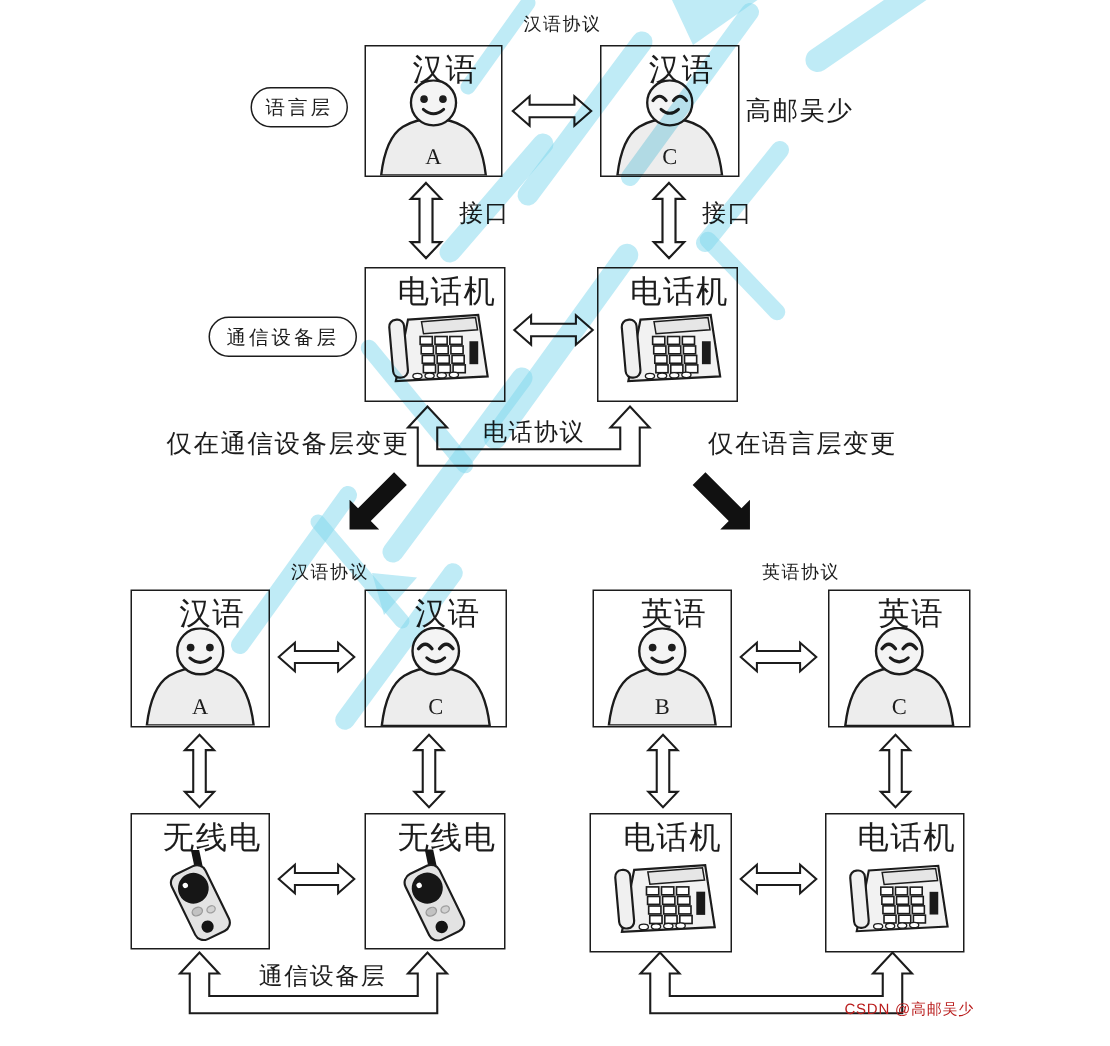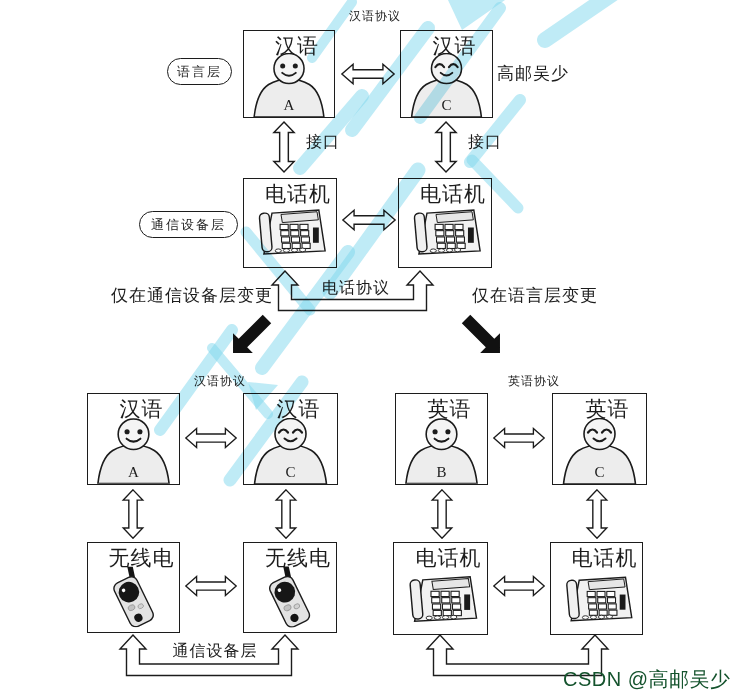--- a/index.html
+++ b/index.html
@@ -12,21 +12,21 @@
   .dev-svg{position:absolute;left:50%;transform:translateX(-50%);bottom:2px;width:92%;height:66px}
   .letter{position:absolute;bottom:3px;left:0;right:0;text-align:center;font-size:15px}
   .note{position:absolute;font-size:17px;white-space:nowrap;letter-spacing:1px}
   .title{position:absolute;font-size:12px;white-space:nowrap;text-align:center;letter-spacing:1px}
   .proto-label{position:absolute;font-size:16px;white-space:nowrap;text-align:center;letter-spacing:1px}
   .oval{position:absolute;border:1.6px solid #1c1c1c;border-radius:14px;background:#fff;
         display:flex;align-items:center;justify-content:center;letter-spacing:2px;font-size:13px;white-space:nowrap}
   .svg-abs{position:absolute}
   svg{overflow:visible;display:block}
   #wm{position:absolute;left:0;top:0;width:740px;height:697px;pointer-events:none;mix-blend-mode:multiply}
-  .csdn{position:absolute;font-family:"Liberation Sans","DejaVu Sans",sans-serif;font-size:20px;color:#14532d;letter-spacing:.5px}
+  .csdn{position:absolute;font-family:"Liberation Sans","DejaVu Sans",sans-serif;font-size:10px;color:#b91c1c;letter-spacing:.5px}
 </style>
 </head>
 <body>
 
 <div id="stage">
 
   <svg width="0" height="0" style="position:absolute">
     <defs>
       <symbol id="p-body" viewBox="0 0 92 66">
         <path d="M10,66 Q13,40 25,32.5 Q34,27 46,27 Q58,27 67,32.5 Q79,40 82,66 Z" fill="#ededed" stroke="#1c1c1c" stroke-width="1.6"></path>

